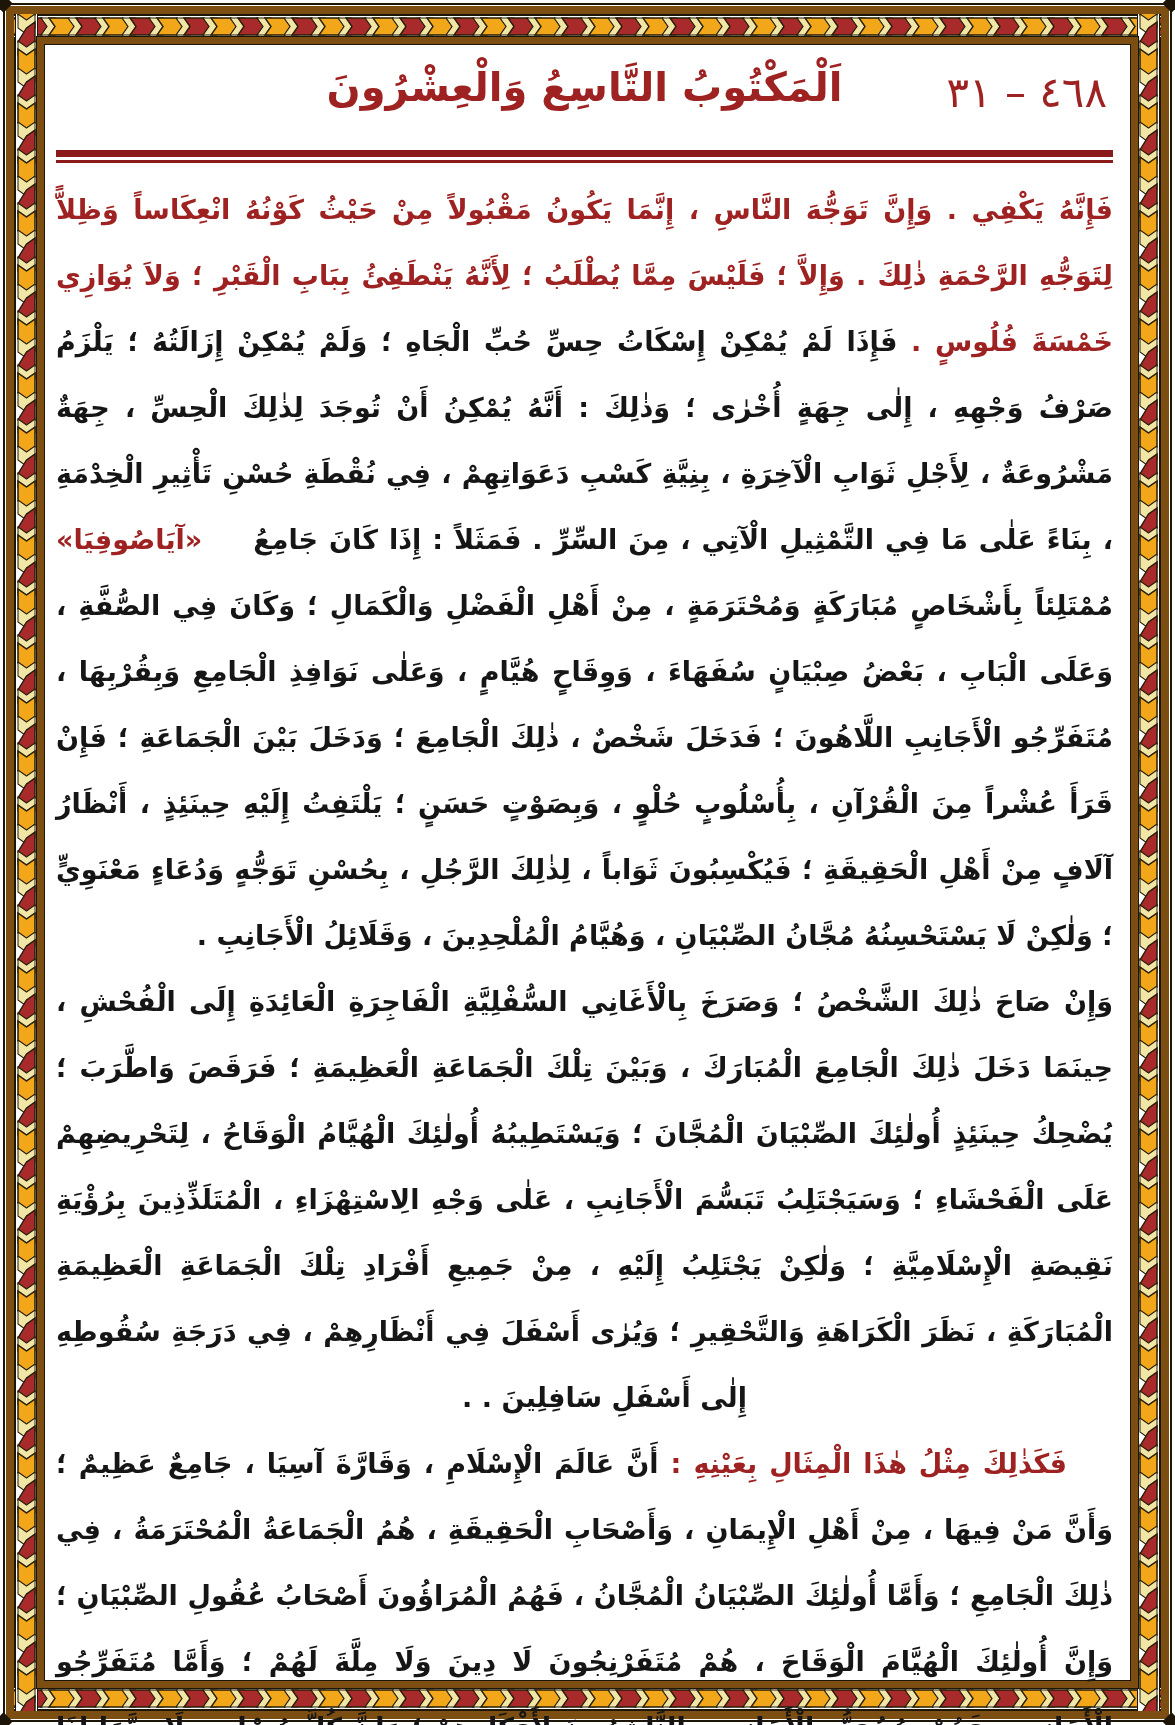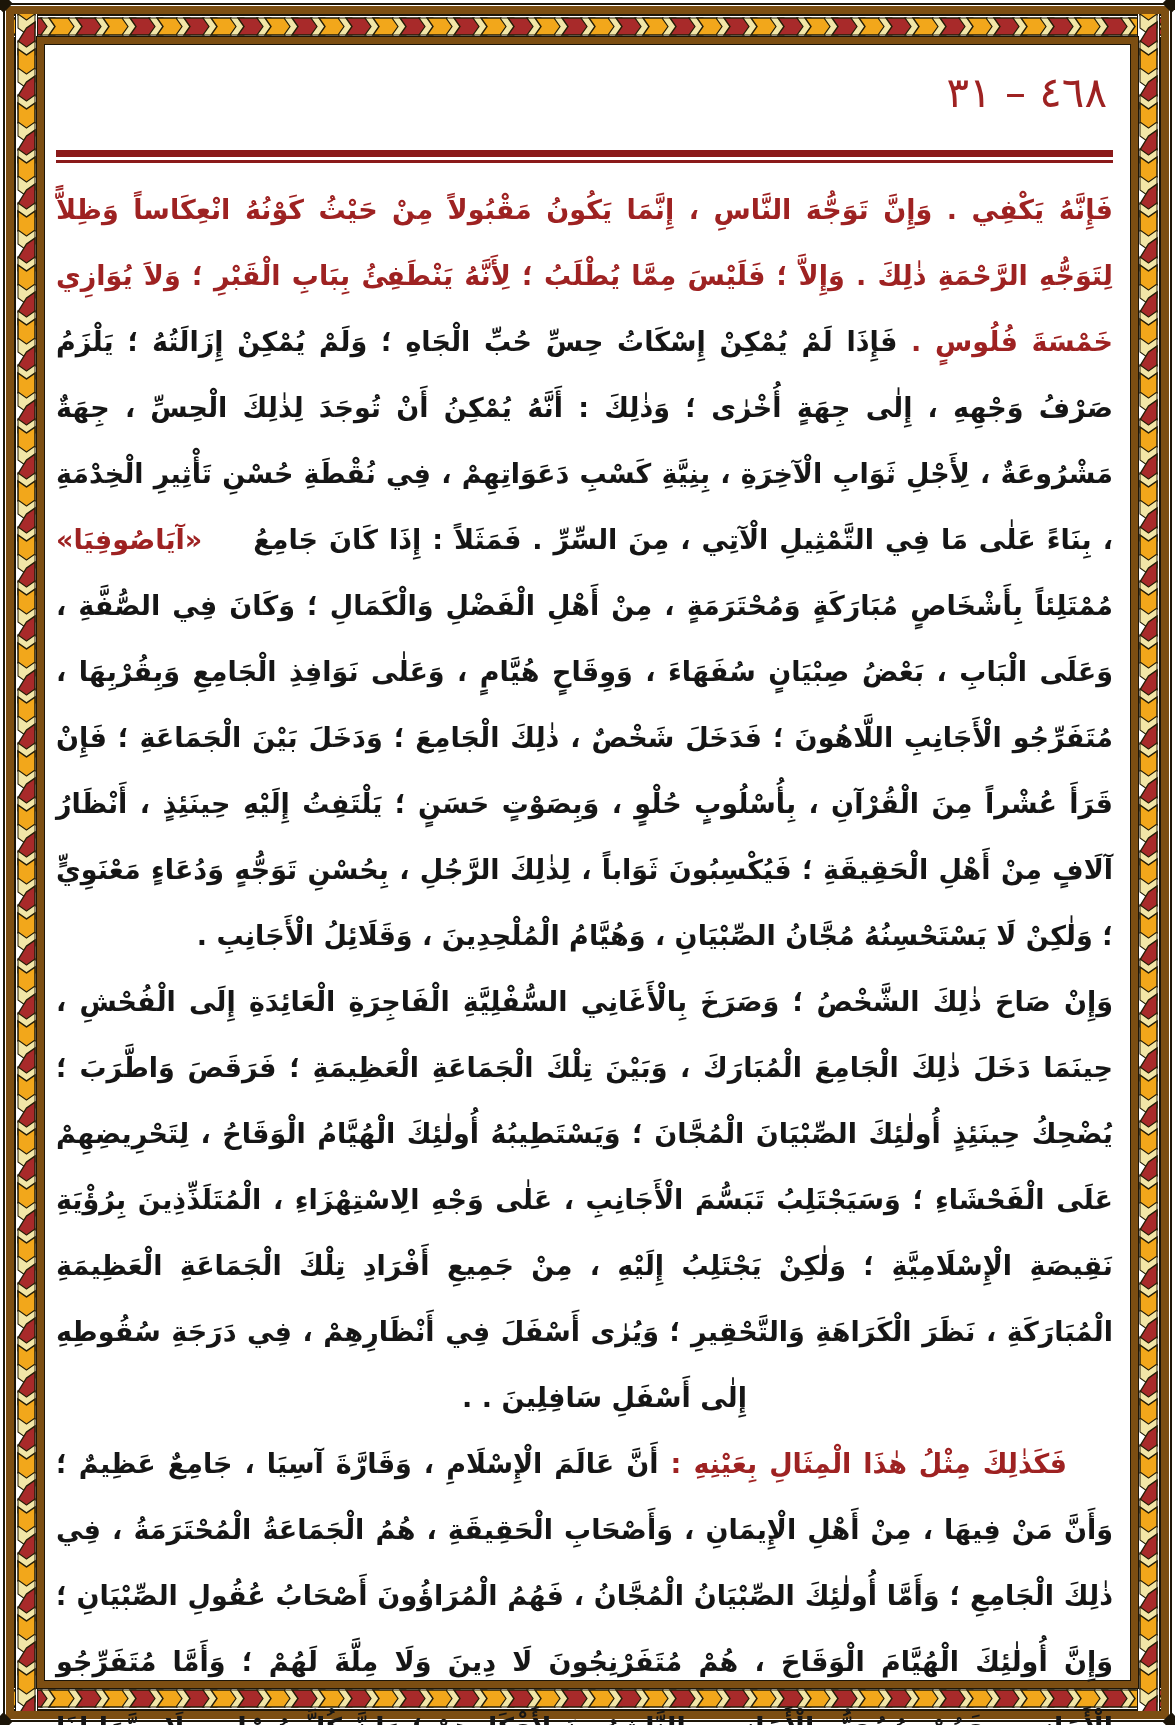--- a/index.html
+++ b/index.html
@@ -113,20 +113,21 @@
   </div>
   <div class="frame-brown-inner"></div>
   <div class="corner tl"></div>
   <div class="corner tr"></div>
   <div class="corner bl"></div>
   <div class="corner br"></div>
 
   <div class="content">
     <div class="header">
       <div class="page-number">٤٦٨ – ٣١</div>
+      <div class="doc-title">اَلْمَكْتُوبُ التَّاسِعُ وَالْعِشْرُونَ</div>
     </div>
     <div class="header-rules">
       <div class="rule-thick"></div>
       <div class="rule-thin"></div>
     </div>
     <div class="body-text">
         <p class="para"><span class="red">فَإِنَّهُ يَكْفِي . وَإِنَّ تَوَجُّهَ النَّاسِ ، إِنَّمَا يَكُونُ مَقْبُولاً مِنْ حَيْثُ كَوْنُهُ انْعِكَاساً وَظِلاًّ لِتَوَجُّهِ الرَّحْمَةِ ذٰلِكَ . وَإِلاَّ ؛ فَلَيْسَ مِمَّا يُطْلَبُ ؛ لِأَنَّهُ يَنْطَفِئُ بِبَابِ الْقَبْرِ ؛ وَلاَ يُوَازِي خَمْسَةَ فُلُوسٍ . </span><span class="black">فَإِذَا لَمْ يُمْكِنْ إِسْكَاتُ حِسِّ حُبِّ الْجَاهِ ؛ وَلَمْ يُمْكِنْ إِزَالَتُهُ ؛ يَلْزَمُ صَرْفُ وَجْهِهِ ، إِلٰى جِهَةٍ أُخْرٰى ؛ وَذٰلِكَ : أَنَّهُ يُمْكِنُ أَنْ تُوجَدَ لِذٰلِكَ الْحِسِّ ، جِهَةٌ مَشْرُوعَةٌ ، لِأَجْلِ ثَوَابِ الْآخِرَةِ ، بِنِيَّةِ كَسْبِ دَعَوَاتِهِمْ ، فِي نُقْطَةِ حُسْنِ تَأْثِيرِ الْخِدْمَةِ ، بِنَاءً عَلٰى مَا فِي التَّمْثِيلِ الْآتِي ، مِنَ السِّرِّ . فَمَثَلاً : إِذَا كَانَ جَامِعُ </span><span class="red">«آيَاصُوفِيَا»</span><span class="black"> مُمْتَلِئاً بِأَشْخَاصٍ مُبَارَكَةٍ وَمُحْتَرَمَةٍ ، مِنْ أَهْلِ الْفَضْلِ وَالْكَمَالِ ؛ وَكَانَ فِي الصُّفَّةِ ، وَعَلَى الْبَابِ ، بَعْضُ صِبْيَانٍ سُفَهَاءَ ، وَوِقَاحٍ هُيَّامٍ ، وَعَلٰى نَوَافِذِ الْجَامِعِ وَبِقُرْبِهَا ، مُتَفَرِّجُو الْأَجَانِبِ اللَّاهُونَ ؛ فَدَخَلَ شَخْصٌ ، ذٰلِكَ الْجَامِعَ ؛ وَدَخَلَ بَيْنَ الْجَمَاعَةِ ؛ فَإِنْ قَرَأَ عُشْراً مِنَ الْقُرْآنِ ، بِأُسْلُوبٍ حُلْوٍ ، وَبِصَوْتٍ حَسَنٍ ؛ يَلْتَفِتُ إِلَيْهِ حِينَئِذٍ ، أَنْظَارُ آلَافٍ مِنْ أَهْلِ الْحَقِيقَةِ ؛ فَيُكْسِبُونَ ثَوَاباً ، لِذٰلِكَ الرَّجُلِ ، بِحُسْنِ تَوَجُّهٍ وَدُعَاءٍ مَعْنَوِيٍّ ؛ وَلٰكِنْ لَا يَسْتَحْسِنُهُ مُجَّانُ الصِّبْيَانِ ، وَهُيَّامُ الْمُلْحِدِينَ ، وَقَلَائِلُ الْأَجَانِبِ .</span></p>
         <p class="para center-last"><span class="black">وَإِنْ صَاحَ ذٰلِكَ الشَّخْصُ ؛ وَصَرَخَ بِالْأَغَانِي السُّفْلِيَّةِ الْفَاجِرَةِ الْعَائِدَةِ إِلَى الْفُحْشِ ، حِينَمَا دَخَلَ ذٰلِكَ الْجَامِعَ الْمُبَارَكَ ، وَبَيْنَ تِلْكَ الْجَمَاعَةِ الْعَظِيمَةِ ؛ فَرَقَصَ وَاطَّرَبَ ؛ يُضْحِكُ حِينَئِذٍ أُولٰئِكَ الصِّبْيَانَ الْمُجَّانَ ؛ وَيَسْتَطِيبُهُ أُولٰئِكَ الْهُيَّامُ الْوَقَاحُ ، لِتَحْرِيضِهِمْ عَلَى الْفَحْشَاءِ ؛ وَسَيَجْتَلِبُ تَبَسُّمَ الْأَجَانِبِ ، عَلٰى وَجْهِ الِاسْتِهْزَاءِ ، الْمُتَلَذِّذِينَ بِرُؤْيَةِ نَقِيصَةِ الْإِسْلَامِيَّةِ ؛ وَلٰكِنْ يَجْتَلِبُ إِلَيْهِ ، مِنْ جَمِيعِ أَفْرَادِ تِلْكَ الْجَمَاعَةِ الْعَظِيمَةِ الْمُبَارَكَةِ ، نَظَرَ الْكَرَاهَةِ وَالتَّحْقِيرِ ؛ وَيُرٰى أَسْفَلَ فِي أَنْظَارِهِمْ ، فِي دَرَجَةِ سُقُوطِهِ إِلٰى أَسْفَلِ سَافِلِينَ . .</span></p>
         <p class="para indent"><span class="red">فَكَذٰلِكَ مِثْلُ هٰذَا الْمِثَالِ بِعَيْنِهِ : </span><span class="black">أَنَّ عَالَمَ الْإِسْلَامِ ، وَقَارَّةَ آسِيَا ، جَامِعٌ عَظِيمٌ ؛ وَأَنَّ مَنْ فِيهَا ، مِنْ أَهْلِ الْإِيمَانِ ، وَأَصْحَابِ الْحَقِيقَةِ ، هُمُ الْجَمَاعَةُ الْمُحْتَرَمَةُ ، فِي ذٰلِكَ الْجَامِعِ ؛ وَأَمَّا أُولٰئِكَ الصِّبْيَانُ الْمُجَّانُ ، فَهُمُ الْمُرَاؤُونَ أَصْحَابُ عُقُولِ الصِّبْيَانِ ؛ وَإِنَّ أُولٰئِكَ الْهُيَّامَ الْوَقَاحَ ، هُمْ مُتَفَرْنِجُونَ لَا دِينَ وَلَا مِلَّةَ لَهُمْ ؛ وَأَمَّا مُتَفَرِّجُو الْأَجَانِبِ ، فَهُمْ صُحُفِيُّو الْأَجَانِبِ ، النَّاشِرُونَ لِأَفْكَارِهِمْ ؛ وَإِنَّ كُلَّ مُسْلِمٍ ، لَاسِيَّمَا إِذَا كَانَ مِنْ أَهْلِ الْفَضْلِ وَالْكَمَالِ ،</span></p>
       </div>

